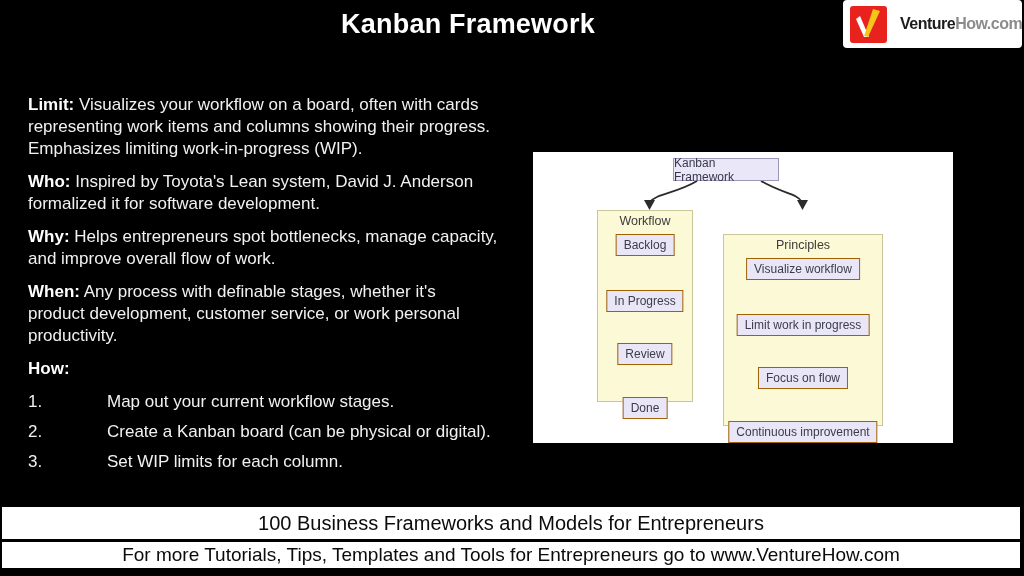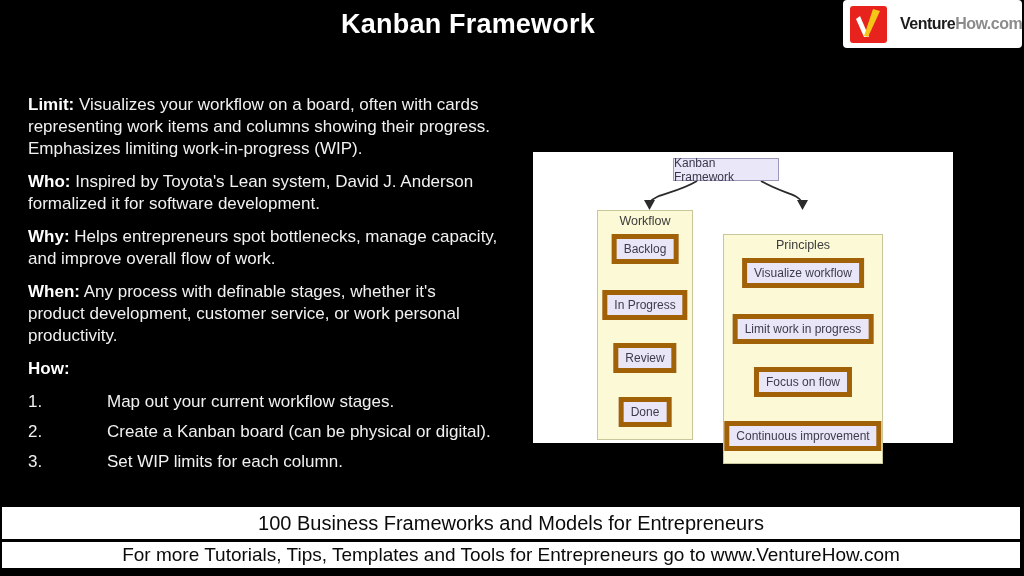--- a/index.html
+++ b/index.html
@@ -28,27 +28,27 @@
   .how-head{font-weight:bold;color:#fff;margin:0 0 8px 0;}
   .how-row{display:flex;margin:0 0 8px 0;}
   .how-num{width:79px;flex:0 0 auto;}
 
   
   .diagram{position:absolute;left:533px;top:152px;width:420px;height:291px;background:#fff;}
   .root-box{position:absolute;left:140px;top:6px;width:104px;height:21px;
             background:#e9e7f8;border:1px solid #9b99b9;display:flex;align-items:center;
             justify-content:center;font-size:12px;color:#38384a;}
   .arrows{position:absolute;left:0;top:0;width:420px;height:291px;pointer-events:none;}
-  .col-panel{position:absolute;top:58px;height:230px;background:#fcf9d6;border:1px solid #c9c79a;
+  .col-panel{position:absolute;top:58px;height:192px;background:#fcf9d6;border:1px solid #c9c79a;
              box-sizing:border-box;}
   .col-workflow{left:64px;width:96px;}
   .col-principles{left:190px;width:160px;margin-top:24px;}
   .col-title{text-align:center;font-size:12.5px;color:#3c3c3c;padding-top:3px;}
   .node{position:absolute;left:50%;transform:translateX(-50%);background:#e9e7f7;
-        border:5px solid #a16207;color:#3c3c4a;font-size:12px;padding:3px 7px;
+        border:1px solid #a16207;color:#3c3c4a;font-size:12px;padding:3px 7px;
         white-space:nowrap;}
   .n0{top:23px;}.n1{top:79px;}.n2{top:132px;}.n3{top:186px;}
 
   
   .bar{position:absolute;left:2px;width:1018px;background:#fff;display:flex;
        align-items:center;justify-content:center;color:#0b0b0b;}
   .bar1{top:507px;height:32px;font-size:20px;}
   .bar2{top:542px;height:26px;font-size:19px;}
 </style>
 </head>

